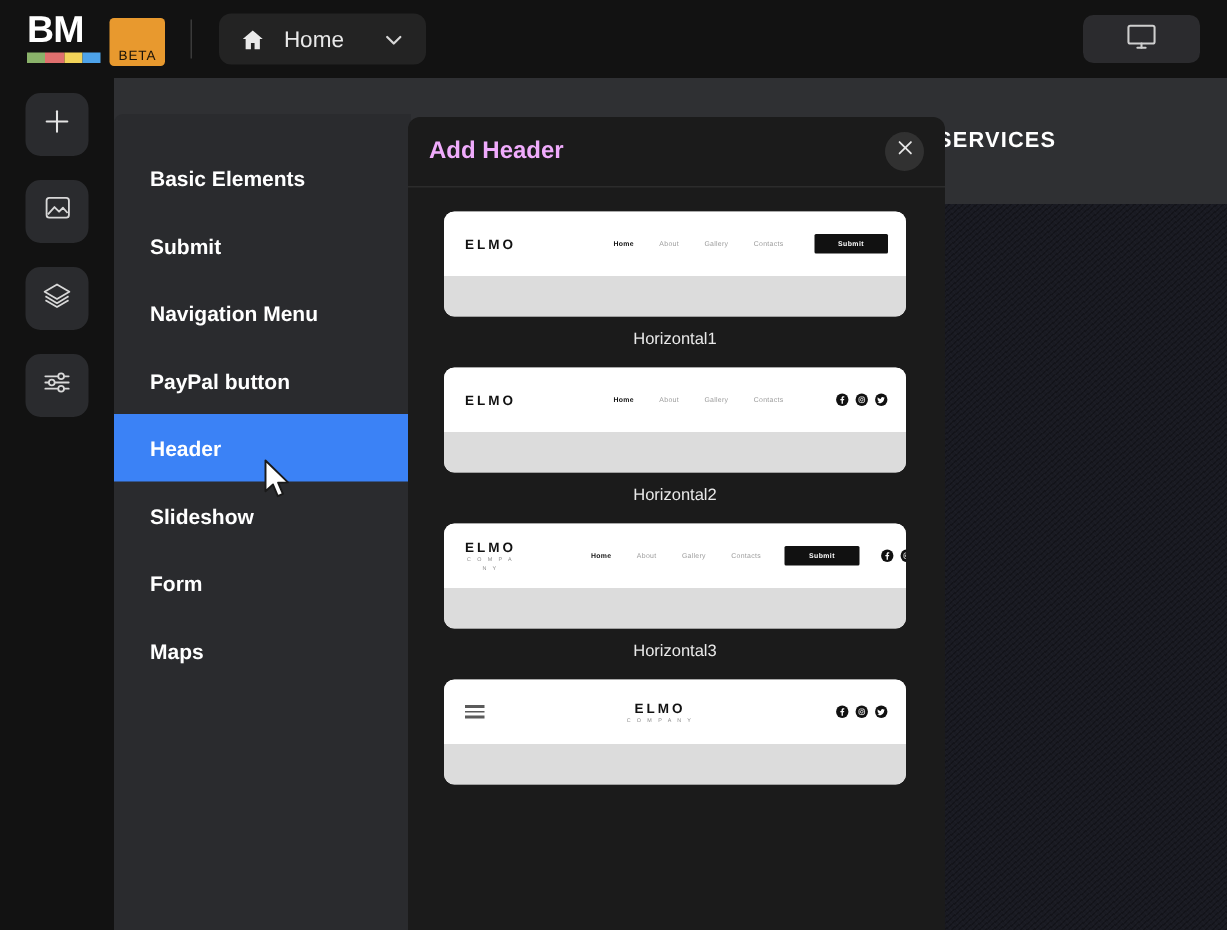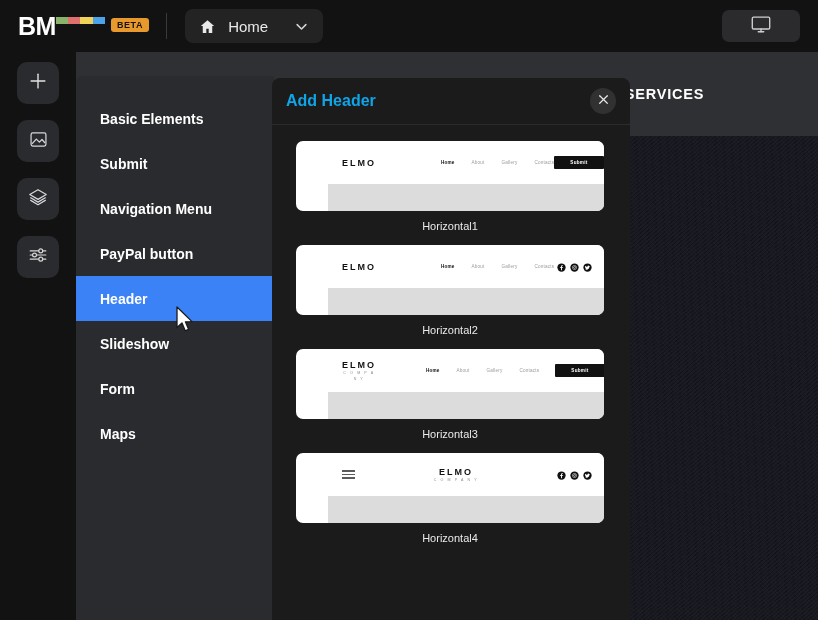--- a/index.html
+++ b/index.html
@@ -12,31 +12,31 @@
   .app { position: relative; width: 818px; height: 620px; background: #121212; }
 
   
   .topbar {
     position: absolute; top: 0; left: 0;
     width: 818px; height: 52px;
     background: #121212;
     display: flex; align-items: center;
   }
   .brand { display: flex; align-items: flex-start; margin-left: 18px; position: relative; }
-  .brand-mark { display: flex; flex-direction: row; justify-content: center; }
+  .brand-mark { display: flex; flex-direction: column; justify-content: center; }
   .brand-text {
     color: #ffffff; font-size: 25px; font-weight: bold;
     letter-spacing: -0.5px; line-height: 24px;
   }
   .brand-bars { display: flex; margin-top: 3px; width: 49px; height: 7px; }
   .brand-bars span { flex: 1; height: 7px; }
   .beta-badge {
     background: #e8992e; color: #1a1208;
-    font-size: 9px; font-weight: bold; letter-spacing: 0.6px;
-    padding: 2px 6px 2px 6px; border-radius: 3px;
+    font-size: 9px; font-weight: normal; letter-spacing: 0.6px;
+    padding: 20px 6px 2px 6px; border-radius: 3px;
     margin-left: 6px; margin-top: 4px; line-height: 10px;
   }
   .divider-v {
     width: 1px; height: 26px; background: #3a3a3a; margin-left: 17px;
   }
   .home-btn {
     margin-left: 18px; height: 34px;
     background: #232323; border-radius: 8px;
     display: flex; align-items: center; gap: 12px;
     padding: 0 14px 0 14px; min-width: 138px;
@@ -118,39 +118,38 @@
     border-top-right-radius: 8px;
     z-index: 10;
     overflow: hidden;
   }
   .modal-head {
     height: 47px; width: 100%;
     display: flex; align-items: center;
     padding: 0 14px 0 14px;
     border-bottom: 1px solid #2c2c2c;
   }
-  .modal-title { color: #0ea5e9; font-size: 16px; font-weight: bold; flex: 1; }
+  .modal-title { color: #f0abfc; font-size: 16px; font-weight: bold; flex: 1; }
   .close-btn {
     width: 26px; height: 26px; border-radius: 50%;
     background: #313131;
     display: flex; align-items: center; justify-content: center;
     cursor: pointer;
   }
   .modal-body {
     padding: 16px 26px 0 24px;
     height: 495px; overflow: hidden;
   }
   .tpl { margin-bottom: 13px; }
   .tpl-card {
     width: 308px; height: 70px;
     background: #ffffff;
     border-radius: 7px;
     overflow: hidden;
     cursor: pointer;
-    padding-left: 32px;
   }
   .tpl-top {
     height: 43px; background: #ffffff;
     display: flex; align-items: center;
     padding: 0 12px 0 14px;
     position: relative;
   }
   .tpl-bottom { height: 27px; background: #dcdcdc; }
   .tpl-label {
     text-align: center; color: #e9e9e9;
@@ -439,21 +438,20 @@
               <span>
                 <svg width="9" height="9" viewBox="0 0 24 24" fill="#111">
                     <circle cx="12" cy="12" r="11"></circle>
                     <path d="M18.5 8.3c-.5.2-1 .4-1.6.5.6-.35 1-.9 1.2-1.55-.55.33-1.15.56-1.8.69a2.8 2.8 0 0 0-4.78 2.56c-2.33-.12-4.4-1.24-5.78-2.95a2.8 2.8 0 0 0 .87 3.74c-.46-.015-.9-.14-1.27-.35v.035a2.8 2.8 0 0 0 2.25 2.75c-.42.115-.86.13-1.27.05a2.8 2.8 0 0 0 2.62 1.94 5.63 5.63 0 0 1-4.14 1.16 7.93 7.93 0 0 0 4.3 1.26c5.16 0 7.98-4.27 7.98-7.98l-.01-.36c.55-.4 1.02-.89 1.4-1.45z" fill="#fff"></path>
                   </svg>
               </span>
             </div>
           </div>
           <div class="tpl-bottom"></div>
         </div>
-        <div class="tpl-label">Horizontal4</div>
       </div>
 
     </div>
   </div>
 
   <div class="cursor">
     <svg width="20" height="28" viewBox="0 0 20 28">
       <path d="M1 1 L1 21.5 L6 17 L9.2 24.8 L12.6 23.3 L9.4 15.8 L16 15.6 Z" fill="#ffffff" stroke="#1a1a1a" stroke-width="1.3" stroke-linejoin="round"></path>
     </svg>
   </div>

